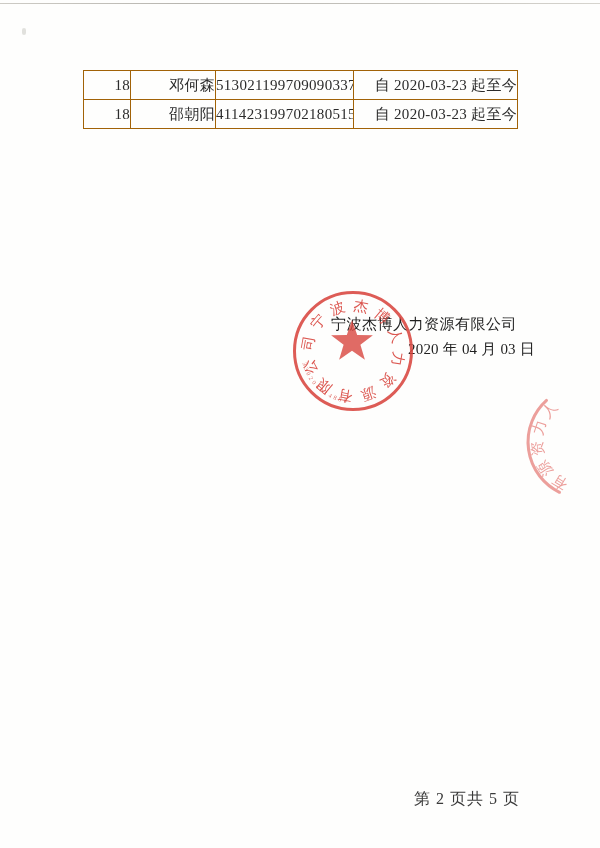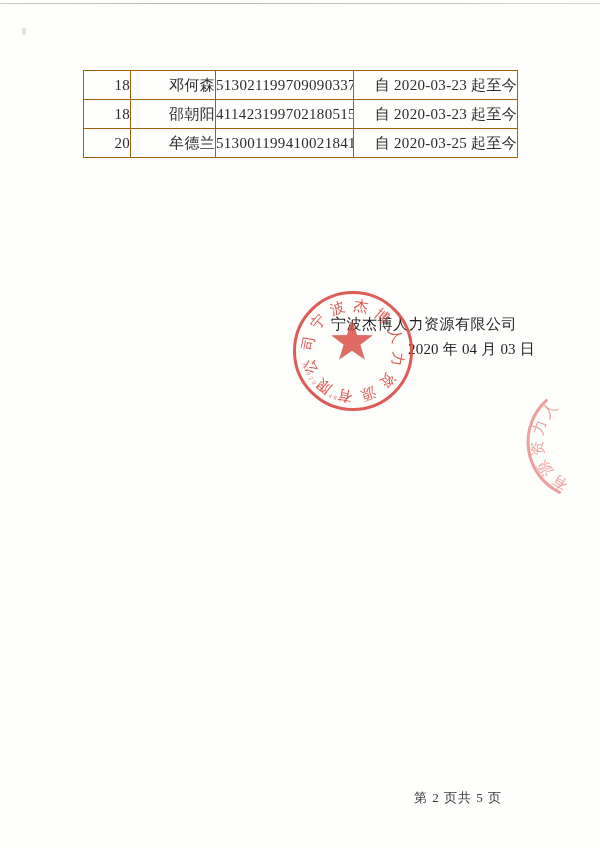--- a/index.html
+++ b/index.html
@@ -35,21 +35,21 @@
   .sig-company{
     position:absolute;left:331px;top:308px;width:180px;
     font-size:15px;color:#1f1f1f;letter-spacing:.5px;white-space:nowrap;margin-top:7px;
   }
   .sig-date{
     position:absolute;left:408px;top:340px;width:130px;
     font-size:15px;color:#1f1f1f;letter-spacing:.2px;white-space:nowrap;
   }
   .page-footer{
     position:absolute;left:414px;top:789px;
-    font-size:13px;color:#3a3a3a;letter-spacing:1px;white-space:nowrap;
+    font-size:16px;color:#3a3a3a;letter-spacing:1px;white-space:nowrap;
   }
   .seal-svg{position:absolute;pointer-events:none;}
   #seal-main{left:278px;top:276px;}
   #seal-transfer{left:504px;top:362px;}
 </style>
 </head>
 <body>
 
 <div class="scan-top-line"></div>
 <div class="scan-smudge"></div>
@@ -66,26 +66,20 @@
         <td>18</td>
         <td>邓何森</td>
         <td>513021199709090337</td>
         <td>自 2020-03-23 起至今</td>
       </tr>
       <tr>
         <td>18</td>
         <td>邵朝阳</td>
         <td>411423199702180515</td>
         <td>自 2020-03-23 起至今</td>
-      </tr>
-      <tr>
-        <td>20</td>
-        <td>牟德兰</td>
-        <td>513001199410021841</td>
-        <td>自 2020-03-25 起至今</td>
       </tr>
     </tbody>
 </table>
 
 <div class="sig-company">宁波杰博人力资源有限公司</div>
 <div class="sig-date">2020 年 04 月 03 日</div>
 
 <svg id="seal-main" class="seal-svg" width="150" height="150" viewBox="0 0 150 150">
   <g>
       <circle cx="75" cy="75" r="58.5" fill="none" stroke="#d8463f" stroke-width="3" opacity="0.88"></circle>

